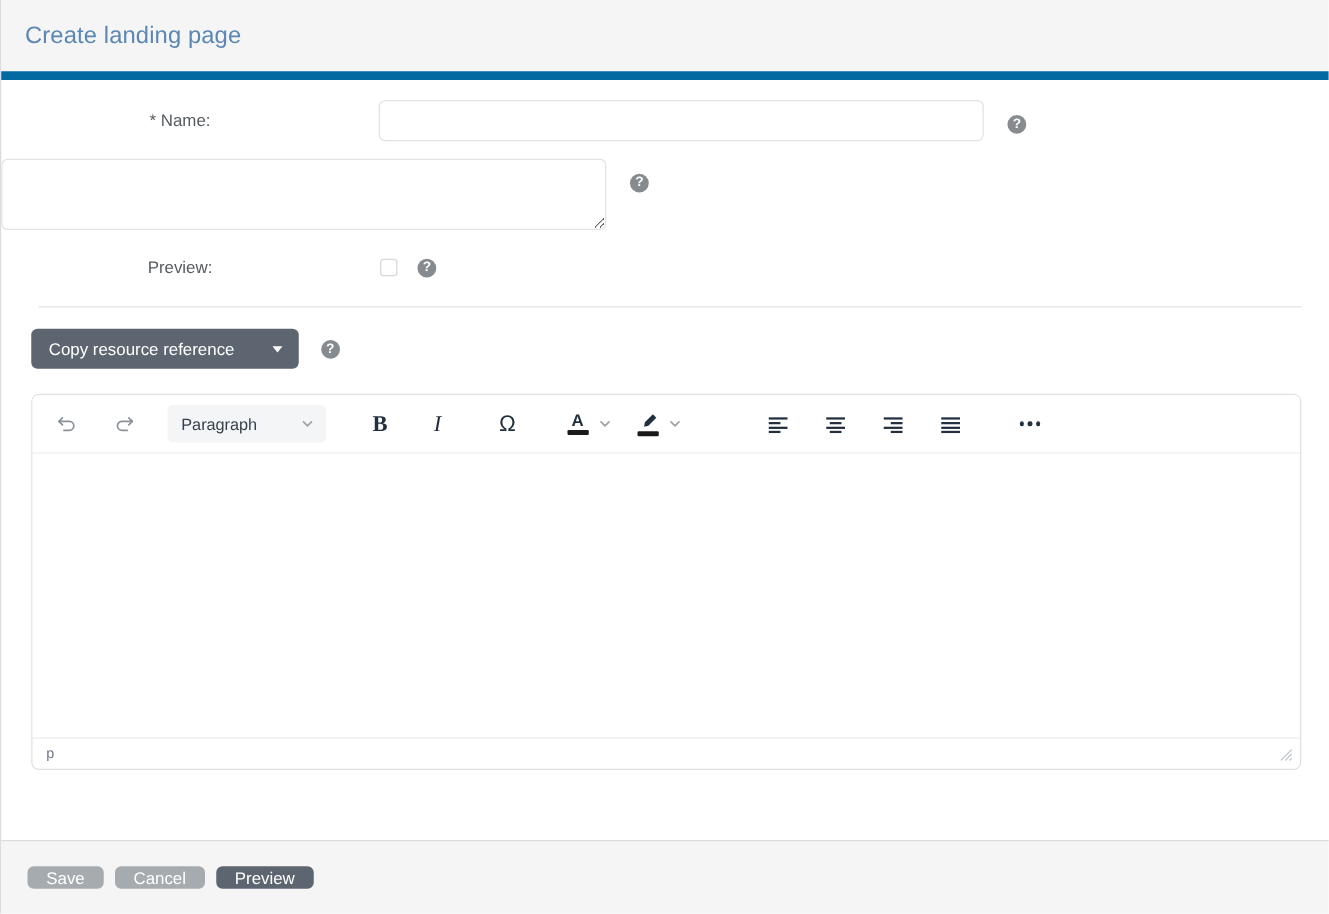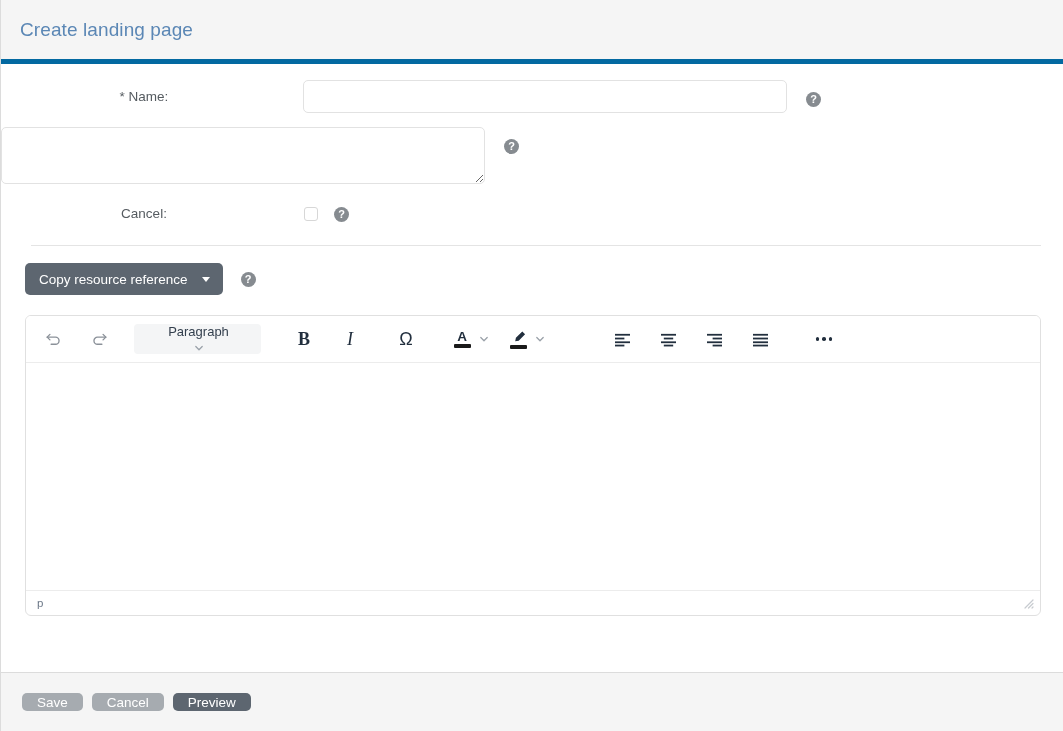--- a/index.html
+++ b/index.html
@@ -16,21 +16,21 @@
     background: #ffffff;
     display: flex; flex-direction: column;
     border-left: 1px solid #dcdcdc;
     position: relative;
   }
 
   
   .panel-header {
     height: 64px; flex: 0 0 64px;
     background: #f5f5f5;
-    border-bottom: 5px solid #0369a1;
+    border-bottom: 7px solid #0369a1;
     display: flex; align-items: center;
     padding-left: 19px;
   }
   .panel-header .title {
     font-size: 19px; color: #5b87b5; font-weight: 400;
     letter-spacing: .1px;
   }
 
   
   .panel-body {
@@ -143,21 +143,21 @@
   }
   .btn-dark-dropdown {
     background: #5d6670;
     color: #fff;
     border: none;
     border-radius: 5px;
     height: 32px;
     padding: 0 13px 0 14px;
     font-size: 13.5px;
     font-family: "Liberation Sans", sans-serif;
-    display: inline-flex; align-items: center; gap: 14px;
+    display: inline-flex; align-items: center; gap: 30px;
     cursor: pointer;
   }
   .caret-down {
     width: 0; height: 0;
     border-left: 4.5px solid transparent;
     border-right: 4.5px solid transparent;
     border-top: 5px solid #ffffff;
     display: inline-block;
   }
   .crr-row .help-icon { margin-left: 18px; }
@@ -199,21 +199,21 @@
     background: #f4f5f6;
     border-radius: 4px;
     display: flex; align-items: center;
     justify-content: space-between;
     padding: 0 9px 0 11px;
     font-size: 13px;
     color: #333f4d;
     cursor: pointer;
     flex: 0 0 auto;
   }
-  .tb-select.paragraph { width: 127px; flex-direction: column; }
+  .tb-select.paragraph { width: 127px; }
   .tb-select.fontsize  { width: 127px; }
   .tb-select .chev { color: #9aa1a9; display:flex; }
 
   .tb-bold   { font-family: "Liberation Serif", serif; font-weight: bold; font-size: 18px; }
   .tb-italic { font-family: "Liberation Serif", serif; font-style: italic; font-size: 18px; }
   .tb-omega  { font-size: 18px; }
 
   .color-btn {
     display: flex; flex-direction: column; align-items: center;
     justify-content: center; gap: 1px;
@@ -291,21 +291,21 @@
     <div class="form-row row-desc">
       <div class="form-control">
         <textarea class="text-area" placeholder="" style=""></textarea>
       </div>
       <div class="help-wrap">
         <span class="help-icon">?</span>
       </div>
     </div>
 
     <div class="form-row row-default">
-      <div class="form-label">Cancel:</div>
+      <div class="form-label">Preview:</div>
       <div class="form-control">
         <input class="checkbox-field" type="checkbox" style="">
         <span class="help-icon">?</span>
       </div>
     </div>
 
     <div class="section-divider"></div>
 
     <div class="crr-row">
       <button class="btn-dark-dropdown">

